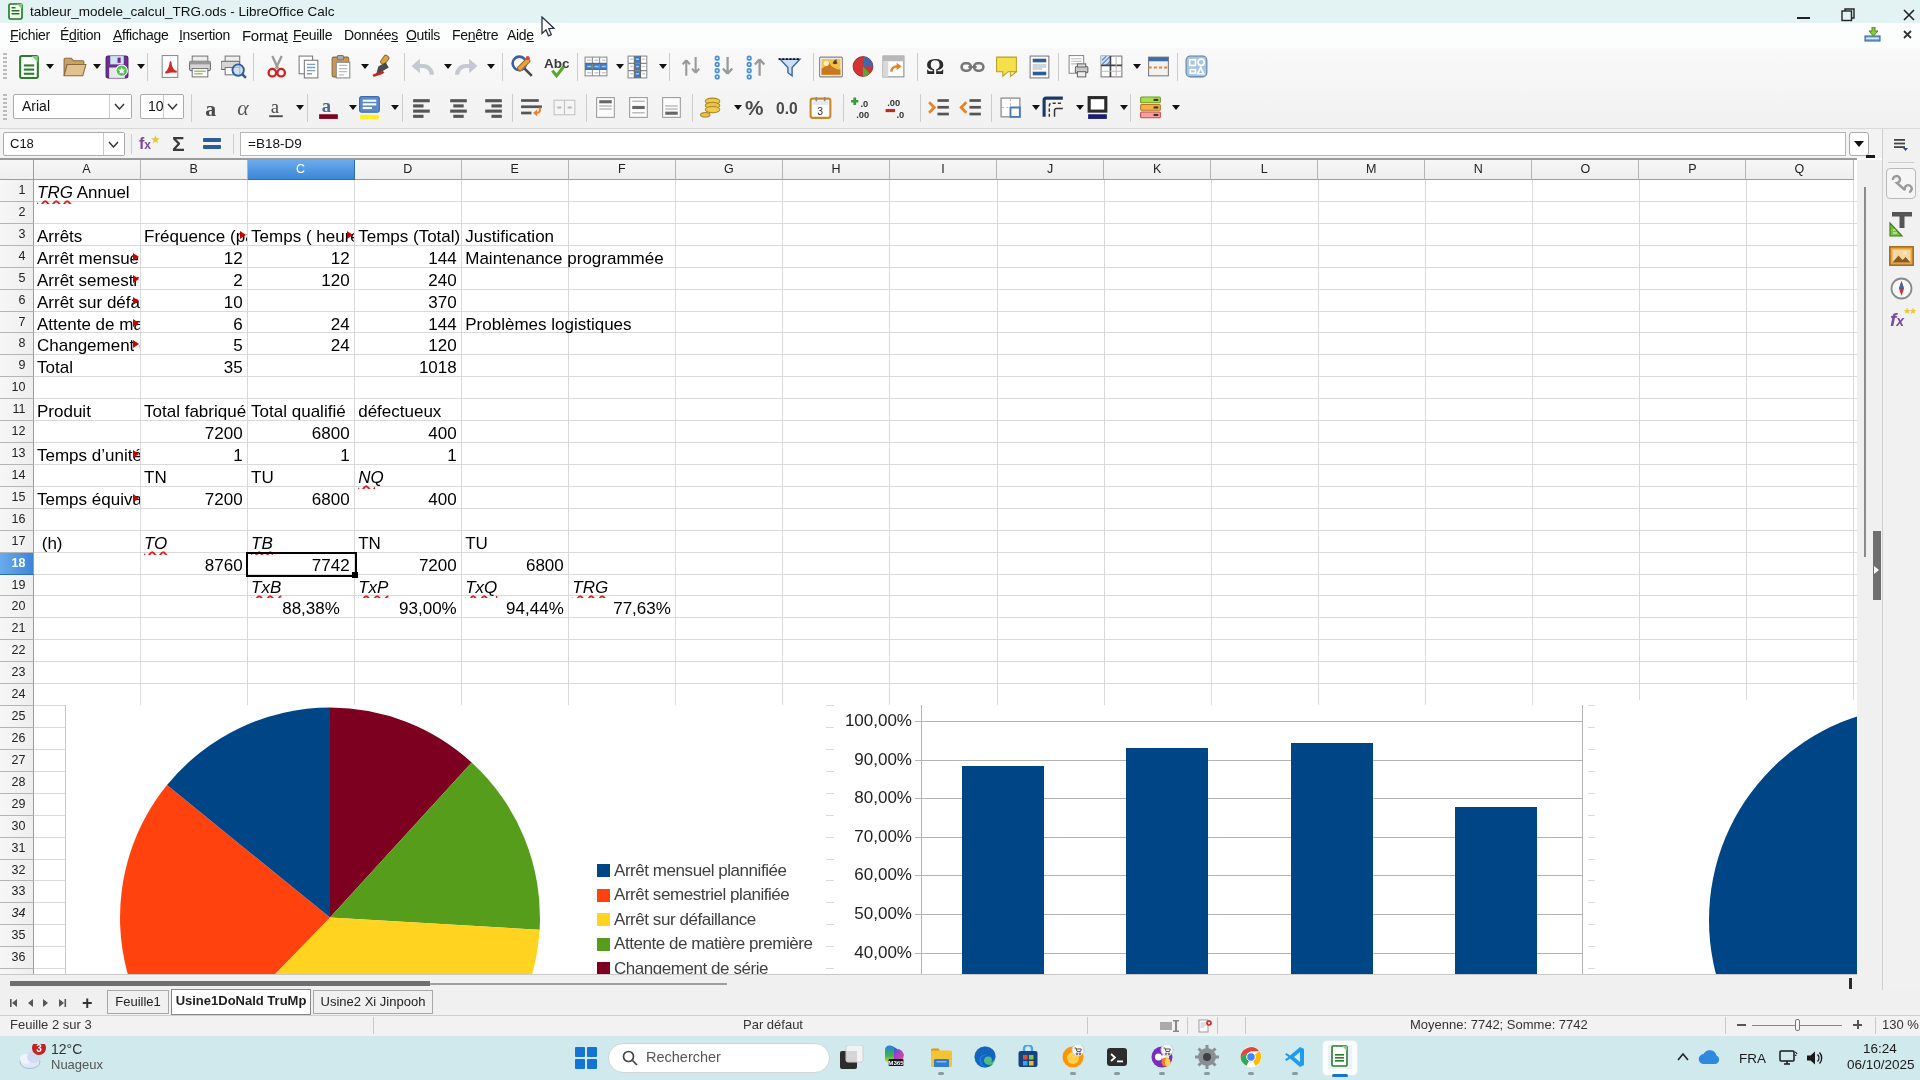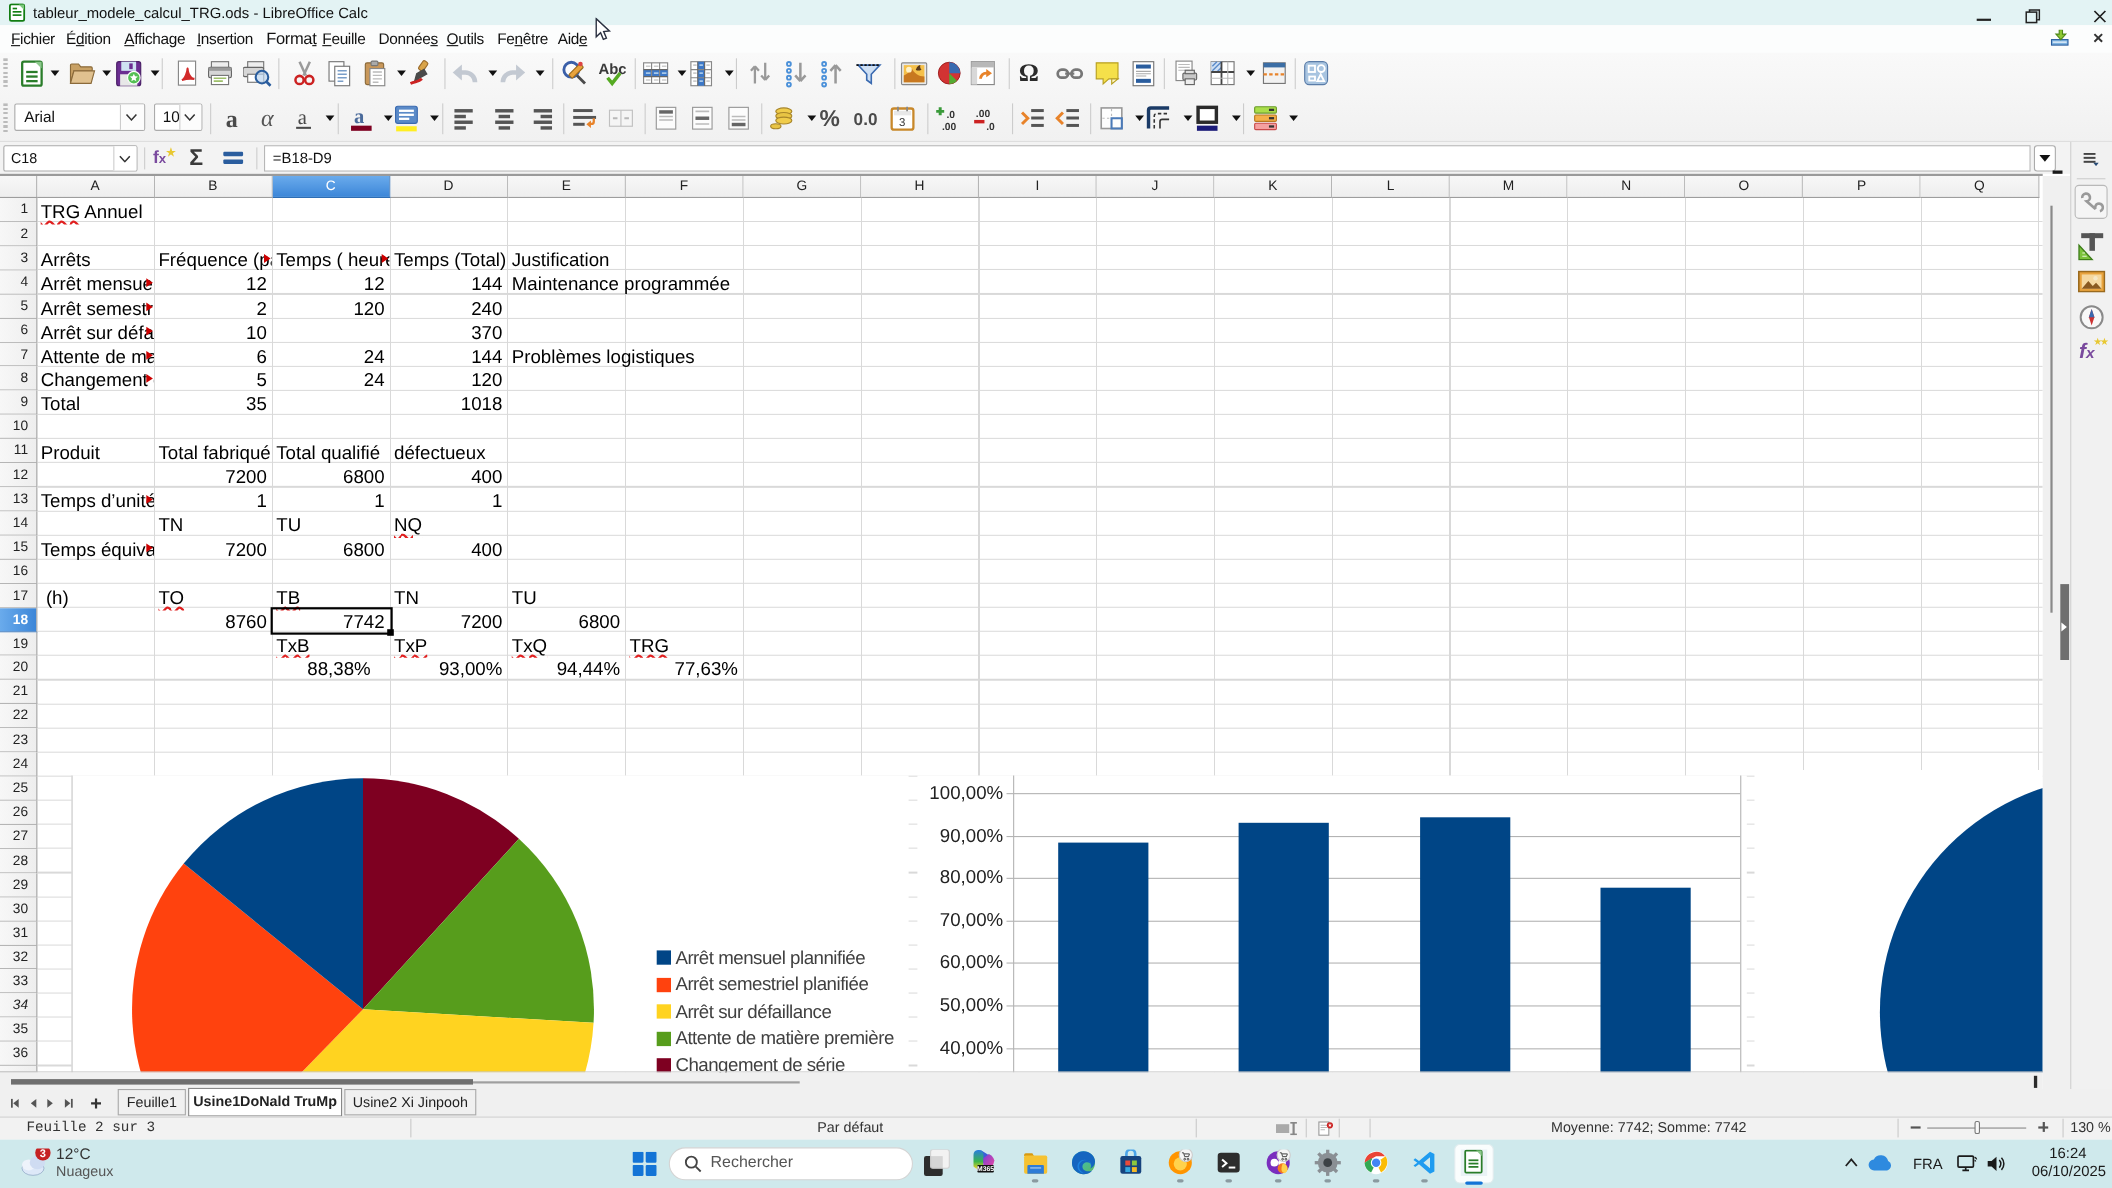--- a/index.html
+++ b/index.html
@@ -4,21 +4,21 @@
 html,body{width:1920px;height:1080px;overflow:hidden;}
 body{font-family:"Liberation Sans",sans-serif;position:relative;background:#fff;}
 .ab{position:absolute;}
 .ic{position:absolute;width:26px;height:26px;}
 .sep1{position:absolute;top:53px;width:1px;height:28px;background:#ccc;}
 .sep2{position:absolute;top:94px;width:1px;height:28px;background:#ccc;}
 .dd{position:absolute;width:0;height:0;border-left:4px solid transparent;border-right:4px solid transparent;border-top:5px solid #111;}
 .colh{position:absolute;top:160px;height:20px;background:linear-gradient(#f7f7f7,#eee);border-right:1px solid #b5b5b5;border-bottom:1px solid #9d9d9d;font-size:12.5px;color:#222;text-align:center;line-height:19px;}
 .rowh{position:absolute;left:0;width:33.5px;background:linear-gradient(90deg,#f7f7f7,#eee);border-right:1px solid #9d9d9d;border-bottom:1px solid #b5b5b5;font-size:12.5px;color:#222;text-align:right;padding-right:7px;}
 .cell{position:absolute;font-size:17px;color:#000;line-height:21.9px;padding-top:2px;height:23.9px;white-space:pre;overflow:hidden;}
-.sq{text-decoration:underline wavy #e02020 1.7px;text-underline-offset:2px;}
+.sq{text-decoration:underline wavy #e02020 1.7px;text-underline-offset:2px;font-style:italic;}
 .trunc{position:absolute;width:0;height:0;border-top:4.5px solid transparent;border-bottom:4.5px solid transparent;border-left:6px solid #cc0000;}
 .glabel{position:absolute;font-size:17px;color:#222;height:18px;line-height:18px;text-align:right;}
 .leg{position:absolute;font-size:17px;letter-spacing:-0.45px;color:#404040;height:20px;line-height:20px;}
 .tab{position:absolute;top:990px;height:24px;font-size:13px;color:#222;background:#f0f0f0;border:1px solid #a8a8a8;text-align:center;line-height:22px;}
 .st{position:absolute;font-size:13px;color:#333;}
 .tray{position:absolute;font-size:13px;color:#1a1a1a;}
 </style></head><body>
 
 <div class="ab" style="left:0;top:0;width:1920px;height:23px;background:#e3f3f4;"></div>
 <svg class="ab" style="left:8px;top:3px" width="17" height="17" viewBox="0 0 17 17">
@@ -199,21 +199,21 @@
 <div class="cell" style="left:354.68px;top:530.72px;width:350.00px;padding-left:3.5px;">TN</div>
 <div class="cell" style="left:461.74px;top:530.72px;width:350.00px;padding-left:3.5px;">TU</div>
 <div class="cell" style="left:140.56px;top:552.64px;width:106.06px;text-align:right;padding-right:4px;">8760</div>
 <div class="cell" style="left:247.62px;top:552.64px;width:106.06px;text-align:right;padding-right:4px;">7742</div>
 <div class="cell" style="left:354.68px;top:552.64px;width:106.06px;text-align:right;padding-right:4px;">7200</div>
 <div class="cell" style="left:461.74px;top:552.64px;width:106.06px;text-align:right;padding-right:4px;">6800</div>
 <div class="cell" style="left:247.62px;top:574.56px;width:350.00px;padding-left:3.5px;"><span class="sq">TxB</span></div>
 <div class="cell" style="left:354.68px;top:574.56px;width:350.00px;padding-left:3.5px;"><span class="sq">TxP</span></div>
 <div class="cell" style="left:461.74px;top:574.56px;width:350.00px;padding-left:3.5px;"><span class="sq">TxQ</span></div>
 <div class="cell" style="left:568.80px;top:574.56px;width:350.00px;padding-left:3.5px;"><span class="sq">TRG</span></div>
-<div class="cell" style="left:235px;top:596.48px;width:106.06px;text-align:right;padding-right:4px;">88,38%</div>
+<div class="cell" style="left:260px;top:596.48px;width:106.06px;text-align:center;padding-right:4px;">88,38%</div>
 <div class="cell" style="left:354.68px;top:596.48px;width:106.06px;text-align:right;padding-right:4px;">93,00%</div>
 <div class="cell" style="left:461.74px;top:596.48px;width:106.06px;text-align:right;padding-right:4px;">94,44%</div>
 <div class="cell" style="left:568.80px;top:596.48px;width:106.06px;text-align:right;padding-right:4px;">77,63%</div>
 <div class="ab" style="left:65px;top:705px;width:761px;height:270px;background:#fff;border-left:1px solid #c6c6c6;"></div>
 <svg class="ab" style="left:65px;top:705px" width="761" height="270" viewBox="0 0 761 270">
     <path d="M265.0,212.5 L265.0,2.5 A210,210 0 0 1 406.7,57.5 Z" fill="#7e0021"></path>
     <path d="M265.0,212.5 L406.7,57.5 A210,210 0 0 1 474.6,224.8 Z" fill="#579d1c"></path>
     <path d="M265.0,212.5 L474.6,224.8 A210,210 0 0 1 118.6,363.0 Z" fill="#ffd320"></path>
     <path d="M265.0,212.5 L118.6,363.0 A210,210 0 0 1 102.0,80.1 Z" fill="#ff420e"></path>
     <path d="M265.0,212.5 L102.0,80.1 A210,210 0 0 1 265.0,2.5 Z" fill="#004586"></path>
@@ -315,21 +315,21 @@
   </svg>
 <svg class="ab" style="left:56px;top:996px" width="12" height="14" viewBox="0 0 12 14">
     <path d="M3,3 L8,7 L3,11 Z" fill="#555"></path>
     <rect x="8.5" y="3" width="1.6" height="8" fill="#555"></rect>
   </svg>
 <div class="ab" style="left:82px;top:993px;font-size:18px;color:#333;font-weight:bold;">+</div>
 <div class="tab" style="left:107px;width:62px;">Feuille1</div>
 <div class="tab" style="left:171px;top:989px;width:140px;height:26px;background:#fff;font-weight:bold;border-color:#888;">Usine1DoNald TruMp</div>
 <div class="tab" style="left:313px;width:120px;">Usine2 Xi Jinpooh</div>
 <div class="ab" style="left:0;top:1015px;width:1920px;height:21px;background:#f2f2f2;border-top:1px solid #cfcfcf;"></div>
-<div class="st" style="left:24px;top:1017px;font-family:Liberation Mono, monospace;">Feuille 2 sur 3</div>
+<div class="st" style="left:10px;top:1017px;">Feuille 2 sur 3</div>
 <div class="st" style="left:743px;top:1017px;">Par défaut</div>
 <div class="ab" style="left:373px;top:1017px;width:1px;height:17px;background:#c9c9c9;"></div>
 <div class="ab" style="left:1087px;top:1017px;width:1px;height:17px;background:#c9c9c9;"></div>
 <div class="ab" style="left:1187px;top:1017px;width:1px;height:17px;background:#c9c9c9;"></div>
 <div class="ab" style="left:1217px;top:1017px;width:1px;height:17px;background:#c9c9c9;"></div>
 <div class="ab" style="left:1245px;top:1017px;width:1px;height:17px;background:#c9c9c9;"></div>
 <div class="ab" style="left:1725px;top:1017px;width:1px;height:17px;background:#c9c9c9;"></div>
 <div class="ab" style="left:1875px;top:1017px;width:1px;height:17px;background:#c9c9c9;"></div>
 <svg class="ab" style="left:1160px;top:1020px" width="22" height="12" viewBox="0 0 22 12">
     <rect x="0" y="2" width="12" height="8" fill="#aaa"></rect>

